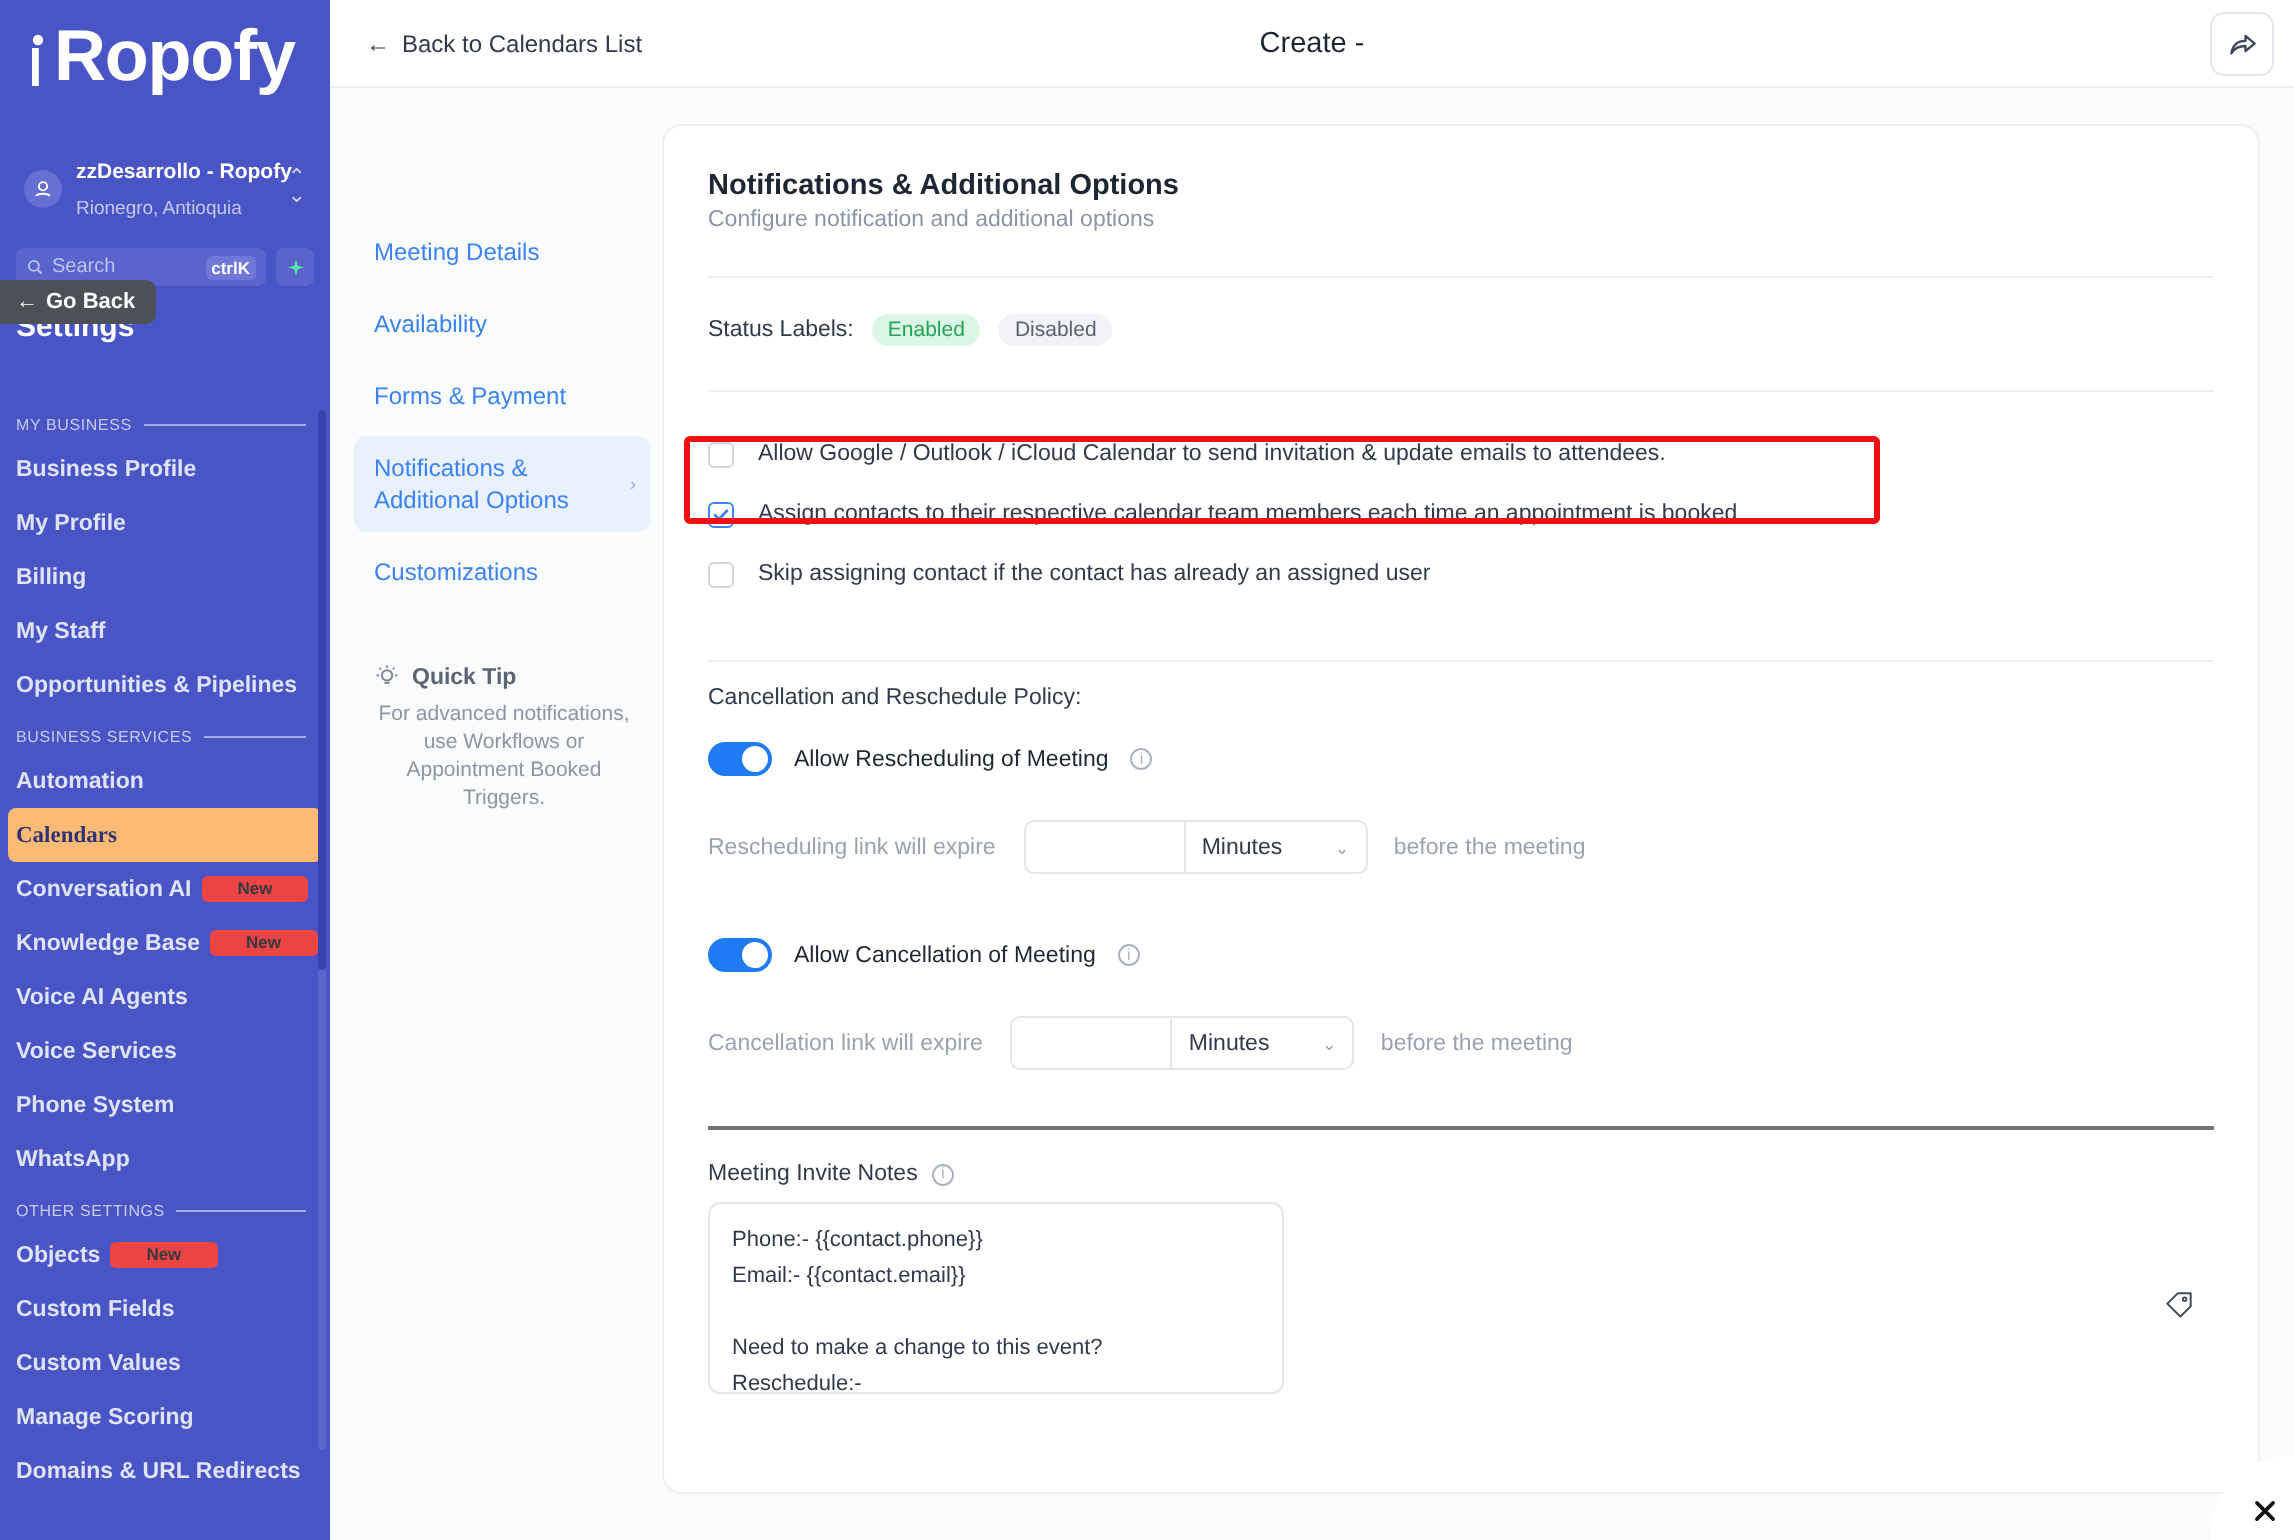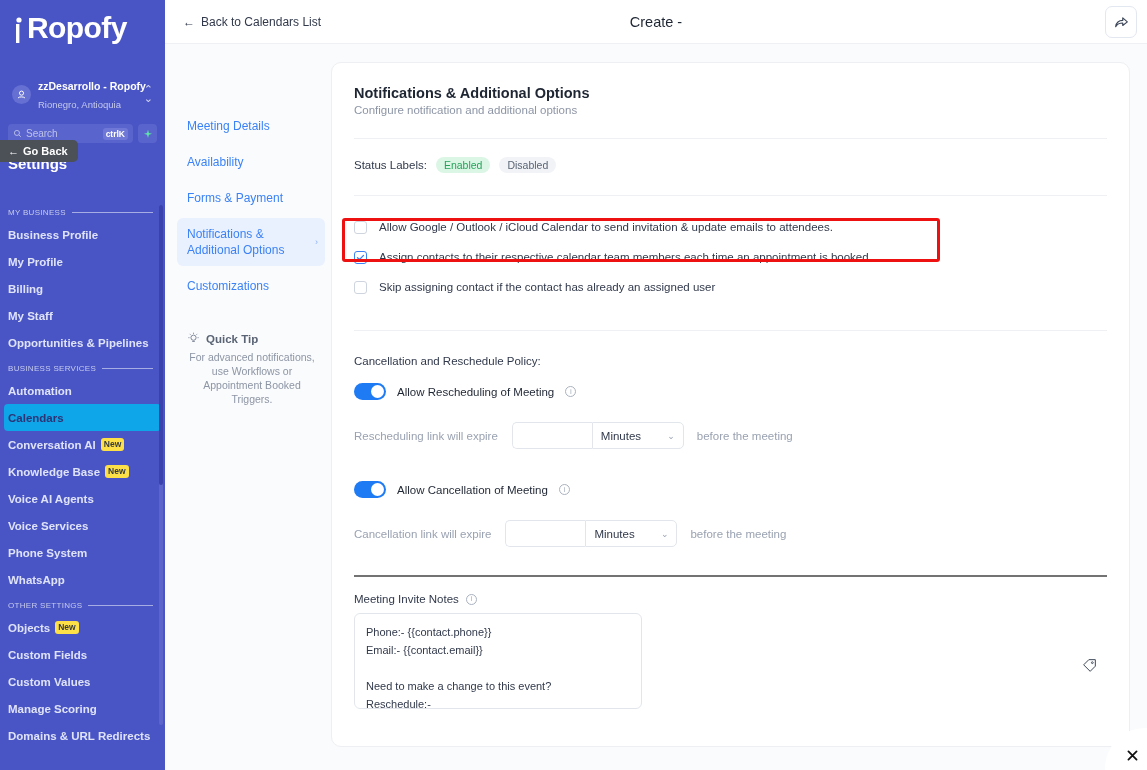--- a/index.html
+++ b/index.html
@@ -19,21 +19,21 @@
     flex: 0 0 165px;
     overflow: hidden;
   }
   .logo-wrap {
     height: 56px;
     display: flex; align-items: center;
     padding-left: 12px;
   }
   .logo-text {
     color: #ffffff;
-    font-size: 30px;
+    font-size: 36px;
     font-weight: 700;
     letter-spacing: -0.6px;
     line-height: 1;
   }
 
   .workspace {
     display: flex; align-items: center;
     margin: 16px 8px 0 8px;
     padding: 4px 4px;
     border-radius: 6px;
@@ -121,30 +121,31 @@
     flex: 1 1 auto; height: 1px; background: #c6cbee; opacity: .75;
   }
   .nav-item {
     display: flex; align-items: center; gap: 5px;
     height: 27px;
     padding: 0 8px;
     color: #dfe3f8; font-size: 11.5px; font-weight: 700;
     white-space: nowrap;
   }
   .nav-item.active {
-    background: #0ea5e9;
+    background: #fdba74;
     color: #2c3475;
     border-radius: 4px;
     margin: 0 4px;
     padding: 0 4px;
+    font-family: Liberation Serif, serif;
   }
   .badge-new {
-    background: #fde047; color: #343a40;
+    background: #ef4444; color: #343a40;
     font-size: 8.5px; font-weight: 700;
-    padding: 1px 3px; border-radius: 3px;
+    padding: 1px 18px; border-radius: 3px;
     line-height: 11px;
   }
   .sb-track {
     position: absolute; right: 2px; top: 205px;
     width: 4px; height: 520px;
     background: rgba(255,255,255,0.10); border-radius: 3px;
   }
   .sb-thumb {
     position: absolute; right: 2px; top: 205px;
     width: 4px; height: 280px;
@@ -285,21 +286,21 @@
   .cbox.checked svg { width: 9px; height: 9px; }
   .check-label { color: #31394b; font-size: 11.5px; }
 
   .redbox {
     position: absolute;
     border: 3px solid #ee1111;
     border-radius: 3px;
     pointer-events: none;
   }
 
-  .section { margin-top: 28px; border-top: 1px solid #eef0f3; padding-top: 24px; }
+  .section { margin-top: 28px; border-top: 1px solid #eef0f3; padding-top: 12px; }
   .section-title { color: #31394b; font-size: 11.5px; margin-bottom: 16px; }
 
   .toggle-row { display: flex; align-items: center; gap: 11px; }
   .toggle {
     width: 32px; height: 17px; border-radius: 10px;
     background: #1f7bf4; position: relative; flex: 0 0 32px;
   }
   .toggle .knob {
     position: absolute; right: 2px; top: 2px;
     width: 13px; height: 13px; border-radius: 50%;

